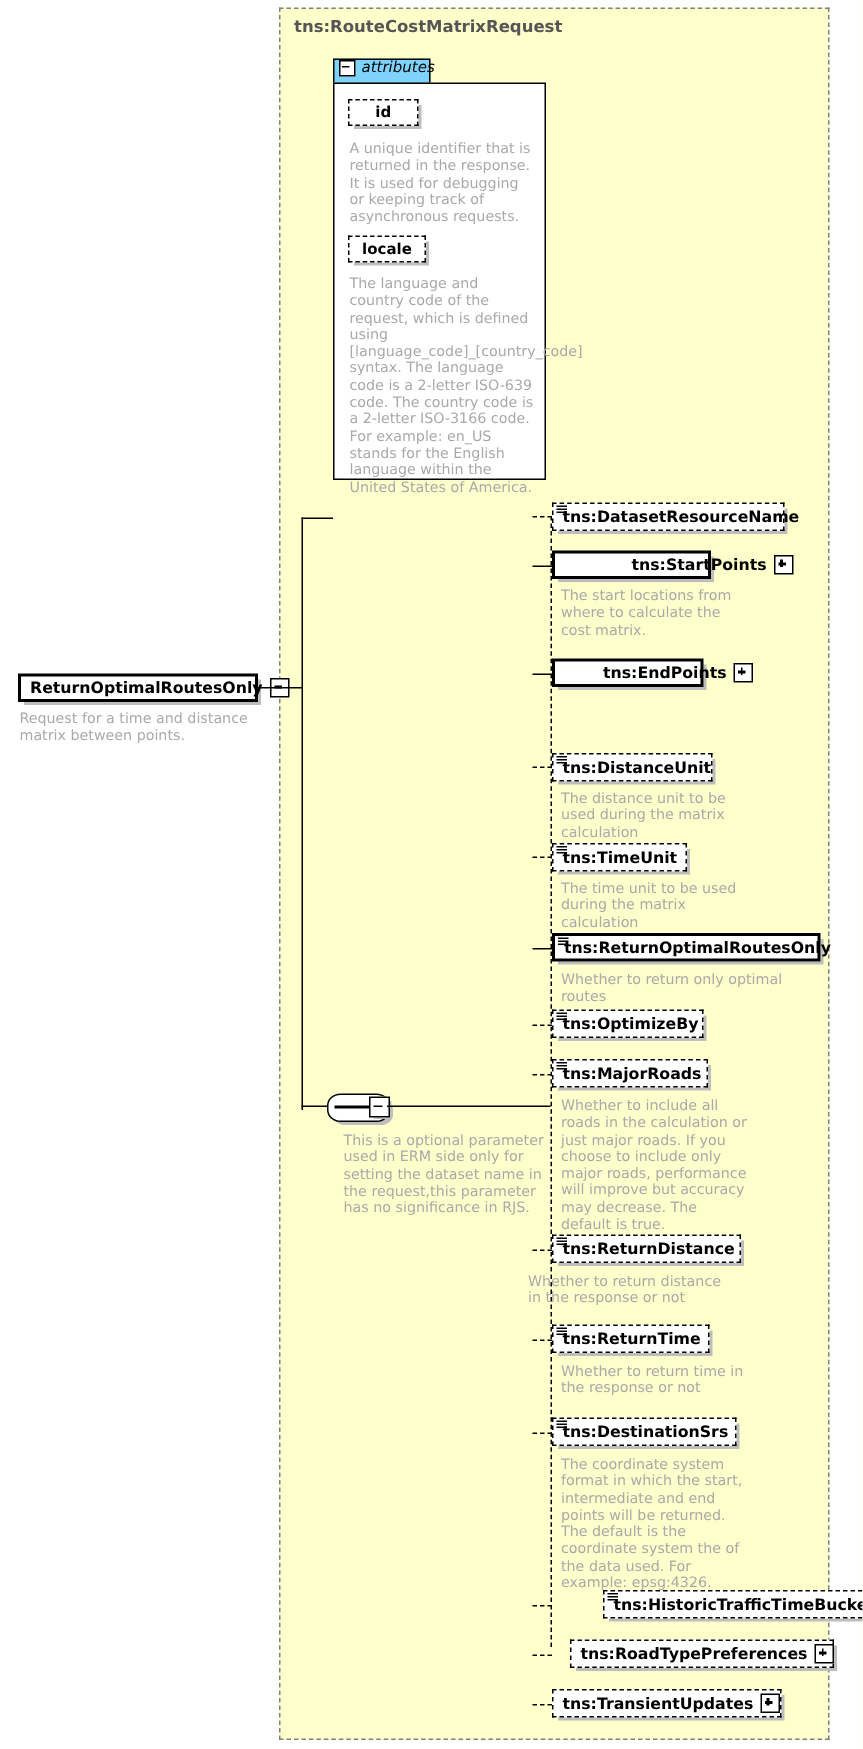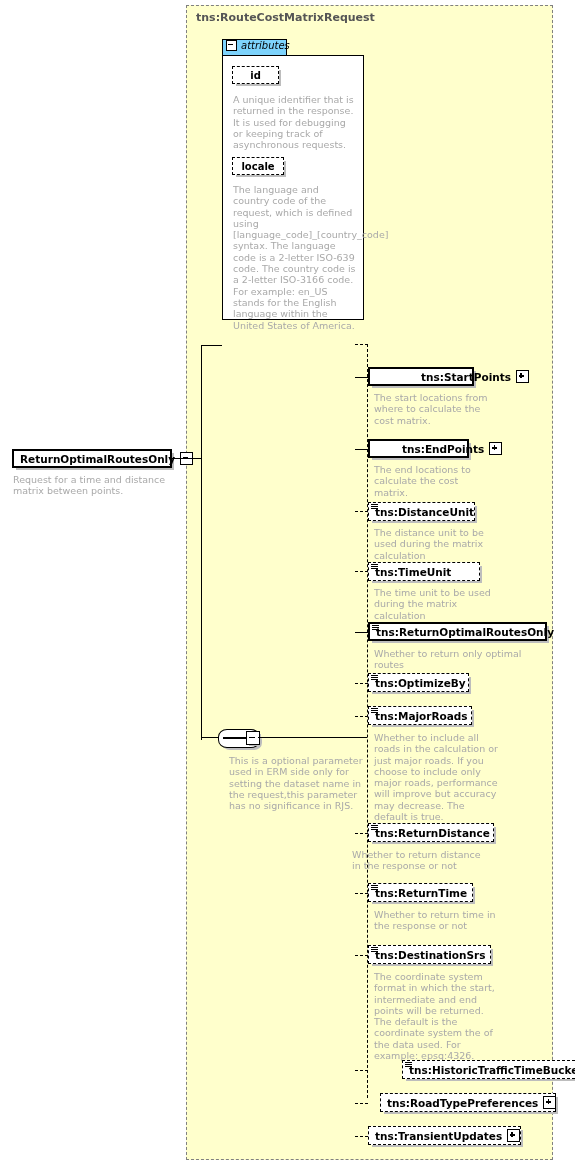--- a/index.html
+++ b/index.html
@@ -155,48 +155,55 @@
   <div class="seqnode">
     <span class="dash"></span>
   </div>
   <div class="seq-plus"></div>
   <div class="doc" style="left:229px;top:755px;width:140px;">This is a optional parameter used in ERM side only for setting the dataset name in the request,this parameter has no significance in RJS.</div>
 
   <div class="ln h" style="left:258px;top:737px;width:109px;"></div>
   <div class="dln v" style="left:367px;top:344px;height:1094px;height:754px;"></div>
 
   <div class="dln h" style="left:355px;top:344px;width:13px;"></div>
+  <div class="ebox dashed" style="left:368px;top:335px;width:155px;">
+    <span class="seqicon">
+        <i></i>
+        <i></i>
+        <i></i>
+      </span>
+    <span class="etext">tns:DatasetResourceName</span>
+  </div>
 
   <div class="ln h" style="left:355px;top:377px;width:13px;"></div>
   <div class="ebox solid" style="left:368px;top:367px;width:106px;padding-left:45px;">
     <span class="etext">tns:StartPoints</span>
     <span class="plus"></span>
   </div>
   <div class="doc" style="left:374px;top:392px;width:118px;">The start locations from where to calculate the cost matrix.</div>
 
   <div class="ln h" style="left:355px;top:449px;width:13px;"></div>
   <div class="ebox solid" style="left:368px;top:439px;width:101px;padding-left:26px;">
     <span class="etext">tns:EndPoints</span>
     <span class="plus"></span>
   </div>
-  <div class="doc" style="left:374px;top:464px;width:118px;">The end locations to calculate the cost matrix.</div>
 
   <div class="dln h" style="left:355px;top:511px;width:13px;"></div>
   <div class="ebox dashed" style="left:368px;top:502px;width:107px;">
     <span class="seqicon">
         <i></i>
         <i></i>
         <i></i>
       </span>
     <span class="etext">tns:DistanceUnit</span>
   </div>
   <div class="doc" style="left:374px;top:527px;width:130px;">The distance unit to be used during the matrix calculation</div>
 
   <div class="dln h" style="left:355px;top:571px;width:13px;"></div>
-  <div class="ebox dashed" style="left:368px;top:562px;width:112px;">
+  <div class="ebox dashed" style="left:368px;top:562px;width:90px;">
     <span class="seqicon">
         <i></i>
         <i></i>
         <i></i>
       </span>
     <span class="etext">tns:TimeUnit</span>
   </div>
   <div class="doc" style="left:374px;top:587px;width:130px;">The time unit to be used during the matrix calculation</div>
 
   <div class="ln h" style="left:355px;top:632px;width:13px;"></div>

